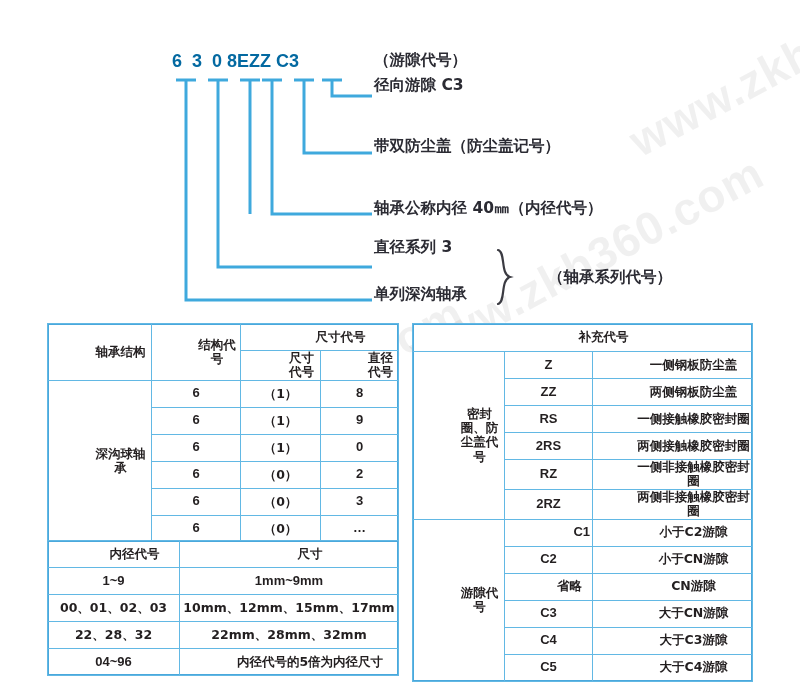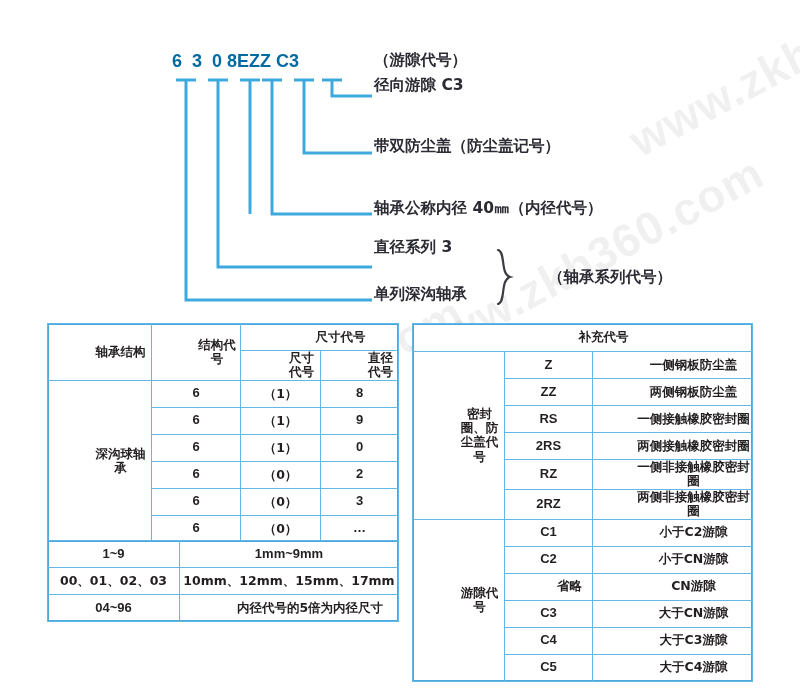--- a/index.html
+++ b/index.html
@@ -175,26 +175,34 @@
     </tbody>
   </table>
 
   <table class="tbl outer" style="left:47px;top:540px;width:351px;">
     <colgroup>
         <col style="width:132px">
         <col style="width:219px">
       </colgroup>
     <tbody>
       <tr>
+        <td class="cn" style="height:26px;">内径代号</td>
+        <td class="cn">尺寸</td>
+      </tr>
+      <tr>
         <td class="en" style="height:26px;margin-left:46px;">1~9</td>
         <td class="en">1mm~9mm</td>
       </tr>
       <tr>
         <td class="mix" style="height:26px;">00、01、02、03</td>
         <td class="mix">10mm、12mm、15mm、17mm</td>
+      </tr>
+      <tr>
+        <td class="mix" style="height:26px;">22、28、32</td>
+        <td class="mix">22mm、28mm、32mm</td>
       </tr>
       <tr>
         <td class="en" style="height:26px;margin-left:41px;">04~96</td>
         <td class="cn">内径代号的5倍为内径尺寸</td>
       </tr>
     </tbody>
   </table>
 
   <table class="tbl outer" style="left:412px;top:323px;width:340px;">
     <colgroup>
@@ -228,21 +236,21 @@
         <td class="en" style="height:26px;">RZ</td>
         <td class="cn">一侧非接触橡胶密封圈</td>
       </tr>
       <tr>
         <td class="en" style="height:26px;">2RZ</td>
         <td class="cn">两侧非接触橡胶密封圈</td>
       </tr>
 
       <tr>
         <td class="cn" rowspan="6">游隙代号</td>
-        <td class="en" style="height:26px;">C1</td>
+        <td class="en" style="height:26px;text-align:right;">C1</td>
         <td class="cn">小于C2游隙</td>
       </tr>
       <tr>
         <td class="en" style="height:26px;margin-top:36px;">C2</td>
         <td class="cn">小于CN游隙</td>
       </tr>
       <tr>
         <td class="cn" style="height:26px;">省略</td>
         <td class="cn">CN游隙</td>
       </tr>

